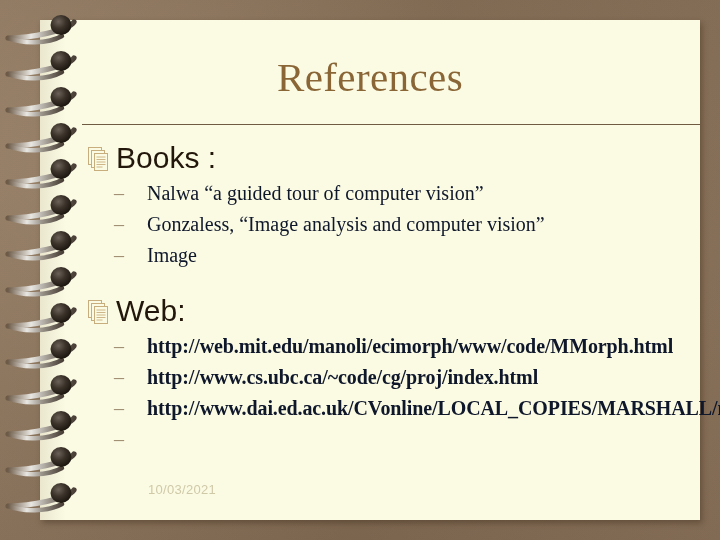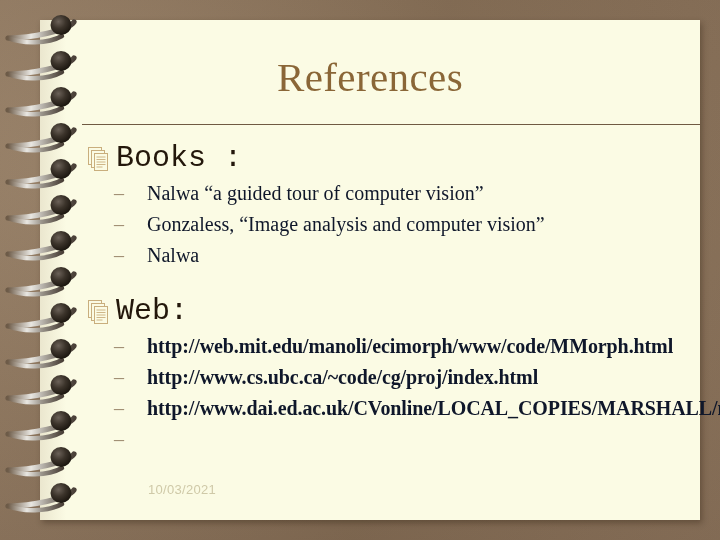--- a/index.html
+++ b/index.html
@@ -94,21 +94,21 @@
   .lvl1 {
     display: flex;
     align-items: flex-start;
     margin-left: 48px;
     margin-bottom: 2px;
   }
   .lvl1-text {
     font-size: 30px;
     line-height: 36px;
     color: #23170b;
-    font-family: Liberation Mono, monospace;
+    font-family: Liberation Sans, sans-serif;
   }
 
   .pages-icon {
     width: 22px;
     height: 26px;
     margin-right: 6px;
     margin-top: 7px;
     flex: none;
   }
 
@@ -225,21 +225,21 @@
       <div class="sub">
         <span class="dash">–</span>
         <span class="sub-text">Nalwa “a guided tour of computer vision”</span>
       </div>
       <div class="sub">
         <span class="dash">–</span>
         <span class="sub-text">Gonzaless, “Image analysis and computer vision”</span>
       </div>
       <div class="sub">
         <span class="dash">–</span>
-        <span class="sub-text">Nalwa</span>
+        <span class="sub-text">Image</span>
       </div>
     </div>
 
     <div class="group-web">
       <div class="lvl1">
         <svg class="pages-icon" viewBox="0 0 22 26" xmlns="http://www.w3.org/2000/svg">
           <g fill="#fbfbe4" stroke="#c9ae7d" stroke-width="1">
             <rect x="0.5" y="0.5" width="13" height="17"></rect>
             <rect x="3.5" y="3.5" width="13" height="17"></rect>
             <rect x="6.5" y="6.5" width="13" height="17"></rect>

